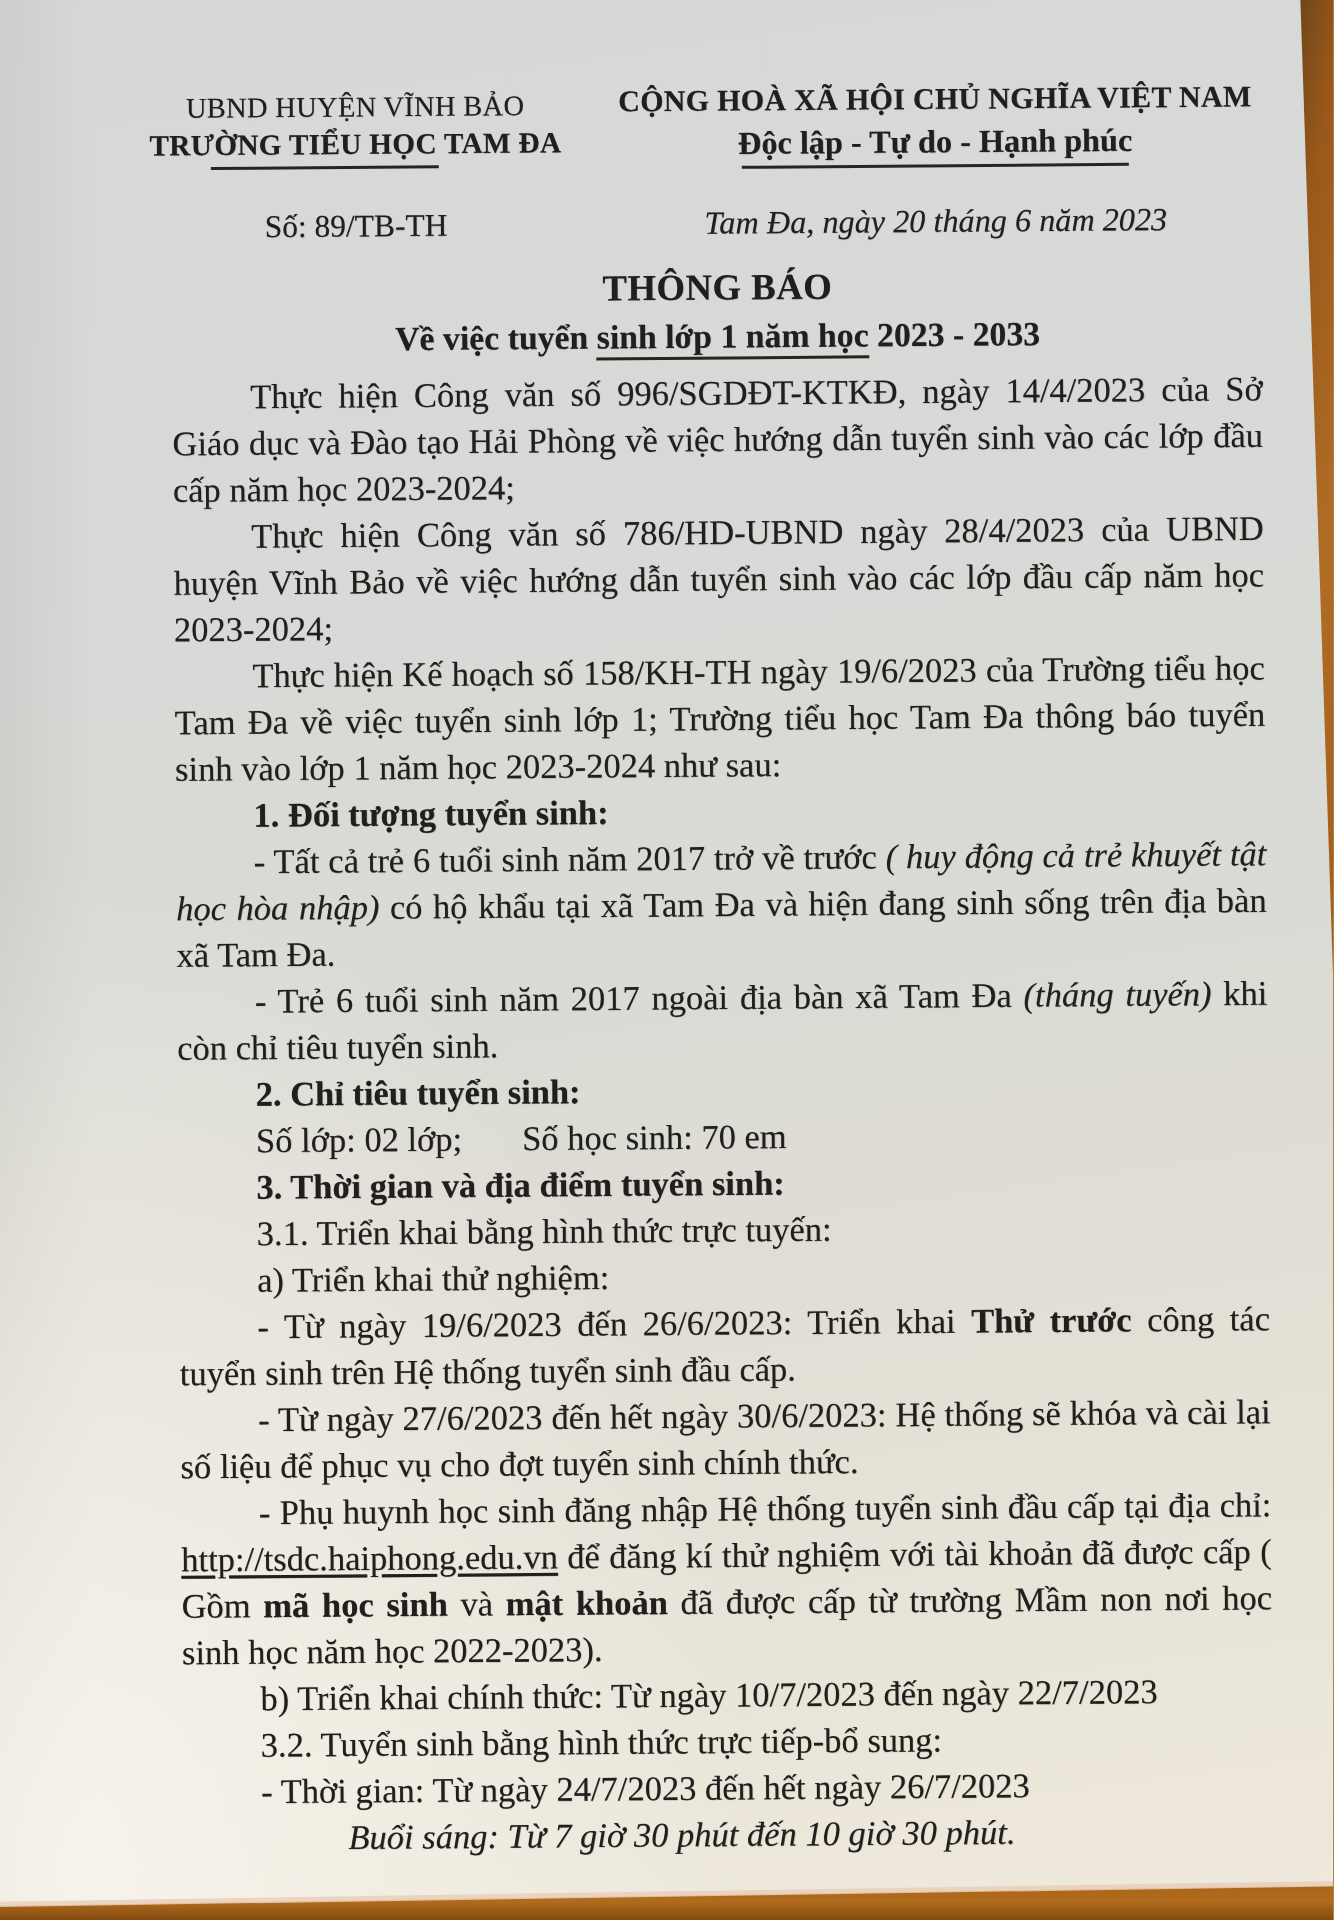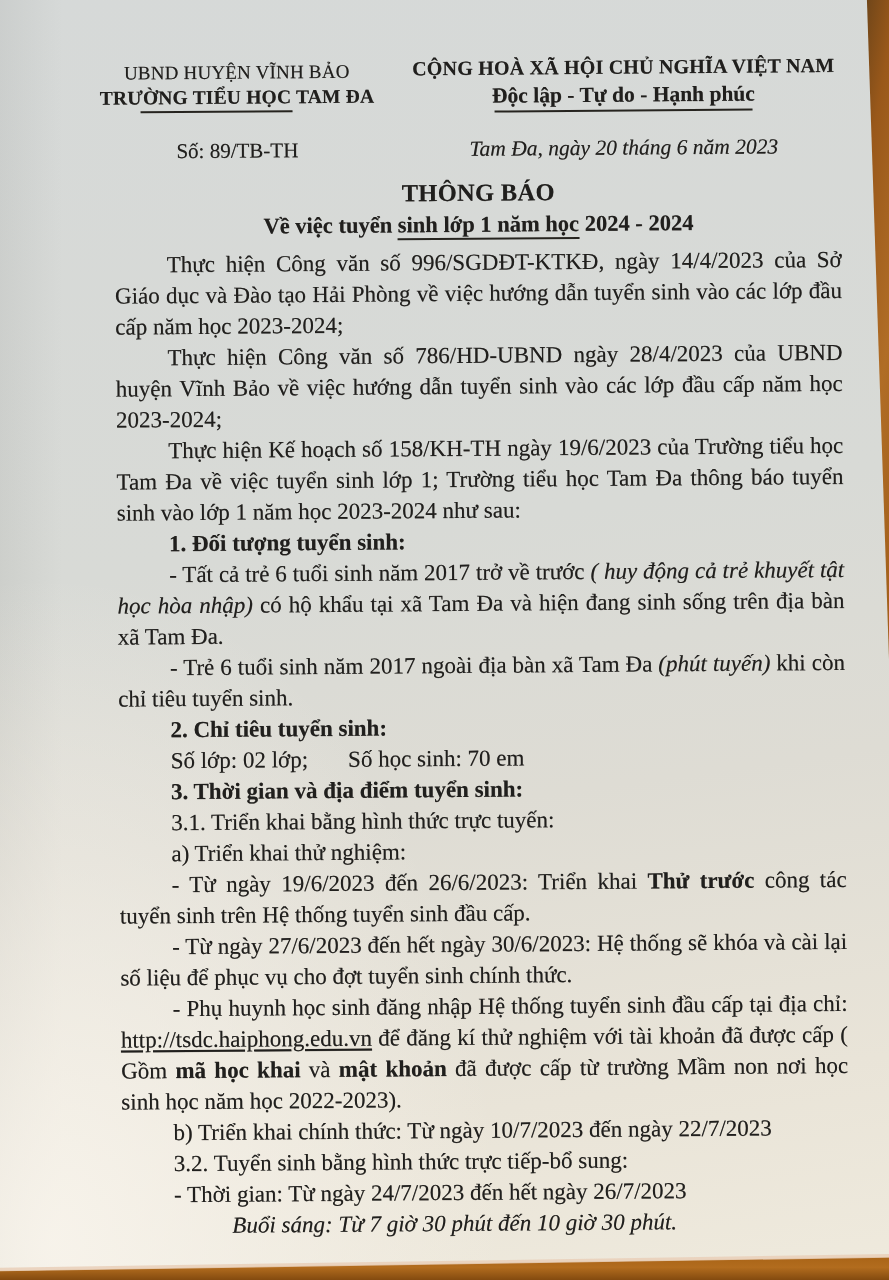--- a/index.html
+++ b/index.html
@@ -84,38 +84,38 @@
 
     <div class="hdr-right">
       <div class="motto1">CỘNG HOÀ XÃ HỘI CHỦ NGHĨA VIỆT NAM</div>
       <div class="motto2">Độc lập - Tự do - Hạnh phúc</div>
       <div class="motto-rule"></div>
       <div class="place-date">Tam Đa, ngày 20 tháng 6 năm  2023</div>
     </div>
 
     <div class="title-block">
       <div class="title">THÔNG BÁO</div>
-      <div class="subtitle"><span>Về việc tuyển </span><span class="u">sinh lớp 1 năm học</span><span> 2024 - 2024</span></div>
+      <div class="subtitle"><span>Về việc tuyển </span><span class="u">sinh lớp 1 năm học</span><span> 2023 - 2033</span></div>
     </div>
 
     <div class="bodytext">
       <p>Thực hiện Công văn số 996/SGDĐT-KTKĐ, ngày 14/4/2023 của Sở Giáo dục và Đào tạo Hải Phòng về việc hướng dẫn tuyển sinh vào các lớp đầu cấp năm học 2023-2024;</p>
       <p>Thực hiện Công văn số 786/HD-UBND ngày 28/4/2023 của UBND huyện Vĩnh Bảo về việc hướng dẫn tuyển sinh vào các lớp đầu cấp năm học 2023-2024;</p>
       <p>Thực hiện Kế hoạch số 158/KH-TH ngày 19/6/2023 của Trường tiểu học Tam Đa về việc tuyển sinh lớp 1; Trường tiểu học Tam Đa thông báo tuyển sinh vào lớp 1 năm học 2023-2024 như sau:</p>
       <p class="bold">1. Đối tượng tuyển sinh:</p>
       <p><span>- Tất cả trẻ 6 tuổi sinh năm 2017 trở về trước </span><span class="it">( huy động cả trẻ khuyết tật học hòa nhập)</span><span> có hộ khẩu tại xã Tam Đa và hiện đang sinh sống trên địa bàn xã Tam Đa.</span></p>
-      <p><span>- Trẻ 6 tuổi sinh năm 2017 ngoài địa bàn xã Tam Đa </span><span class="it">(phút tuyến)</span><span> khi còn chỉ tiêu tuyển sinh.</span></p>
+      <p><span>- Trẻ 6 tuổi sinh năm 2017 ngoài địa bàn xã Tam Đa </span><span class="it">(tháng tuyến)</span><span> khi còn chỉ tiêu tuyển sinh.</span></p>
       <p class="bold">2. Chỉ tiêu tuyển sinh:</p>
       <p><span>Số lớp: 02 lớp;</span><span class="gap-left">Số học sinh: 70 em</span></p>
       <p class="bold">3. Thời gian và địa điểm tuyển sinh:</p>
       <p>3.1. Triển khai bằng hình thức trực tuyến:</p>
       <p>a) Triển khai thử nghiệm:</p>
       <p><span>- Từ ngày 19/6/2023 đến 26/6/2023: Triển khai </span><span class="bd">Thử trước</span><span> công tác tuyển sinh trên Hệ thống tuyển sinh đầu cấp.</span></p>
       <p>- Từ ngày 27/6/2023 đến hết ngày 30/6/2023: Hệ thống sẽ khóa và cài lại số liệu để phục vụ cho đợt tuyển sinh chính thức.</p>
-      <p><span>- Phụ huynh học sinh đăng nhập Hệ thống tuyển sinh đầu cấp tại địa chỉ: </span><span class="url">http://tsdc.haiphong.edu.vn</span><span> để đăng kí thử nghiệm với tài khoản đã được cấp ( Gồm </span><span class="bd">mã học khai</span><span> và </span><span class="bd">mật khoản</span><span> đã được cấp từ trường Mầm non nơi học sinh học năm học 2022-2023).</span></p>
+      <p><span>- Phụ huynh học sinh đăng nhập Hệ thống tuyển sinh đầu cấp tại địa chỉ: </span><span class="url">http://tsdc.haiphong.edu.vn</span><span> để đăng kí thử nghiệm với tài khoản đã được cấp ( Gồm </span><span class="bd">mã học sinh</span><span> và </span><span class="bd">mật khoản</span><span> đã được cấp từ trường Mầm non nơi học sinh học năm học 2022-2023).</span></p>
       <p>b) Triển khai chính thức: Từ ngày 10/7/2023 đến ngày 22/7/2023</p>
       <p>3.2. Tuyển sinh bằng hình thức trực tiếp-bổ sung:</p>
       <p>- Thời gian: Từ ngày 24/7/2023 đến hết ngày 26/7/2023</p>
       <p class="morning">Buổi sáng: Từ 7 giờ 30 phút đến 10 giờ 30 phút.</p>
     </div>
 
   </div>
 
   <div class="edge-right"></div>
   <div class="edge-bottom"></div>

